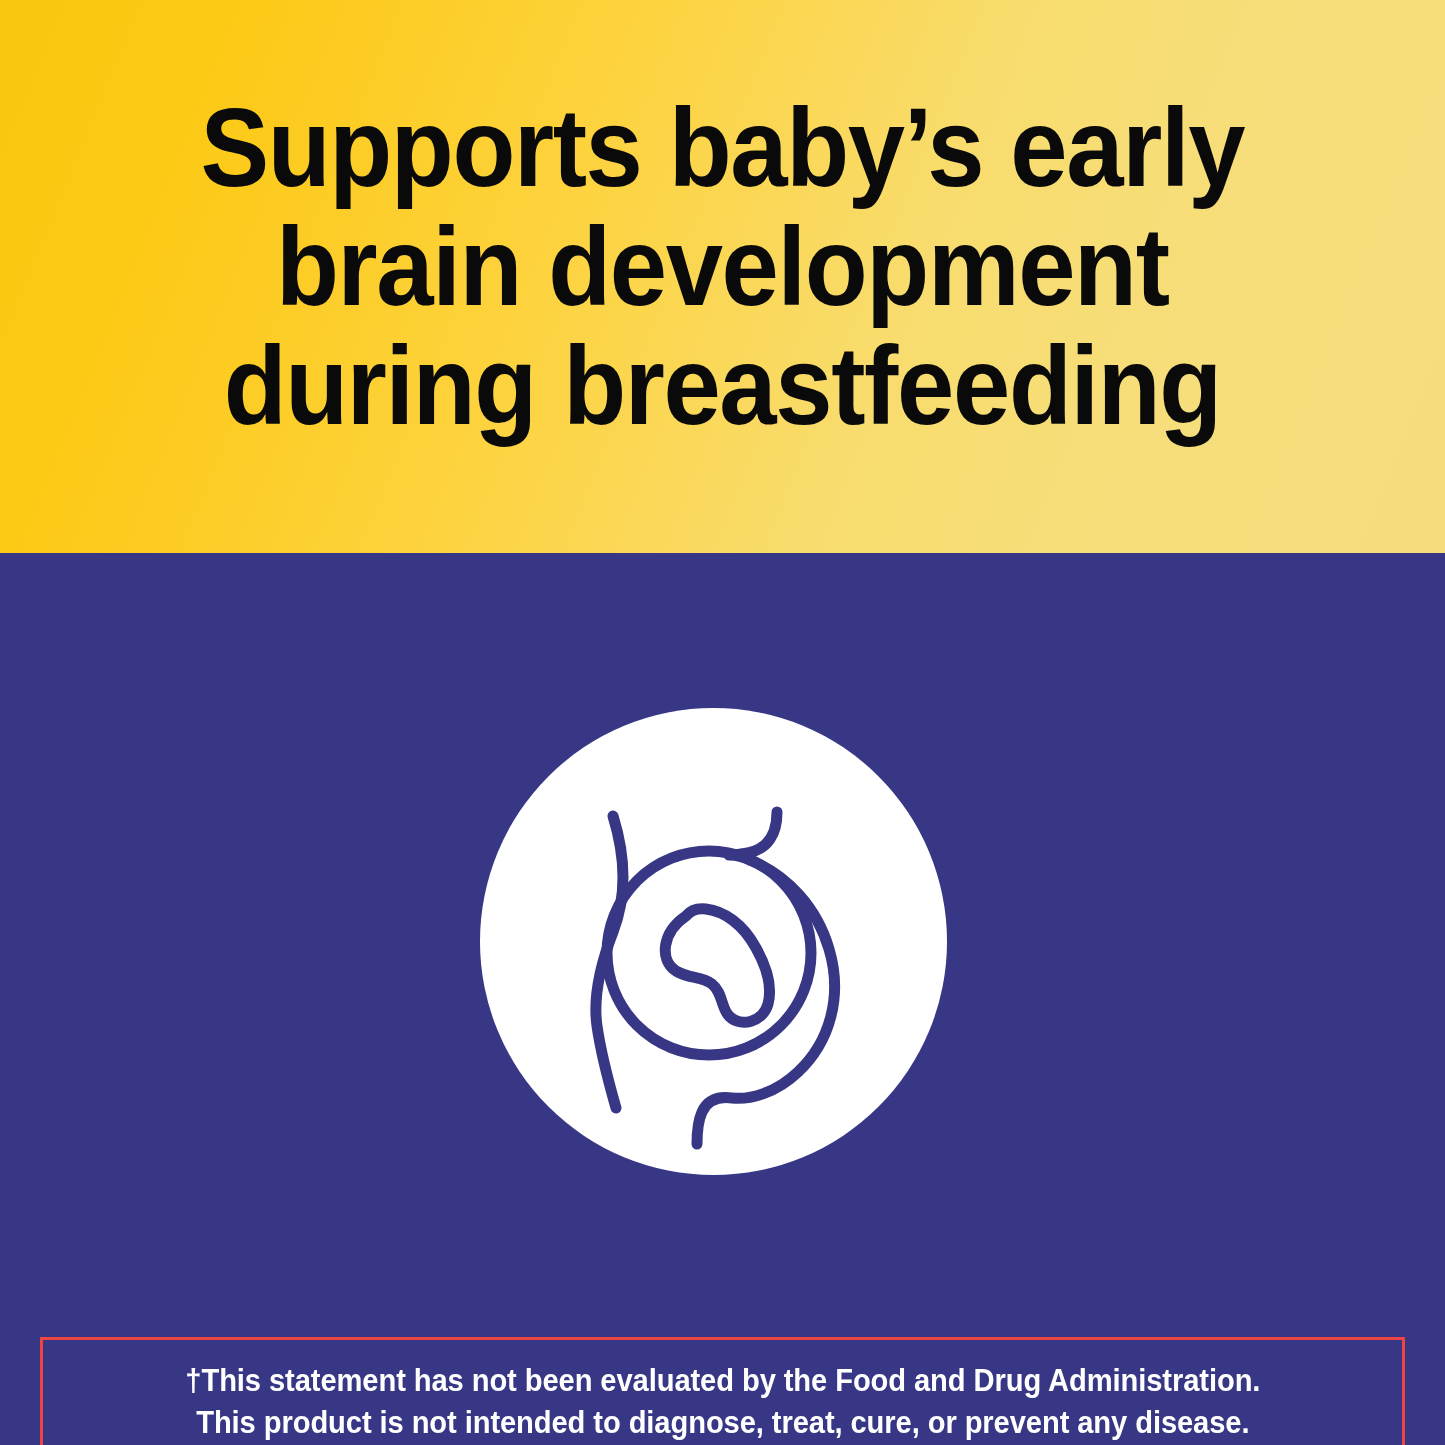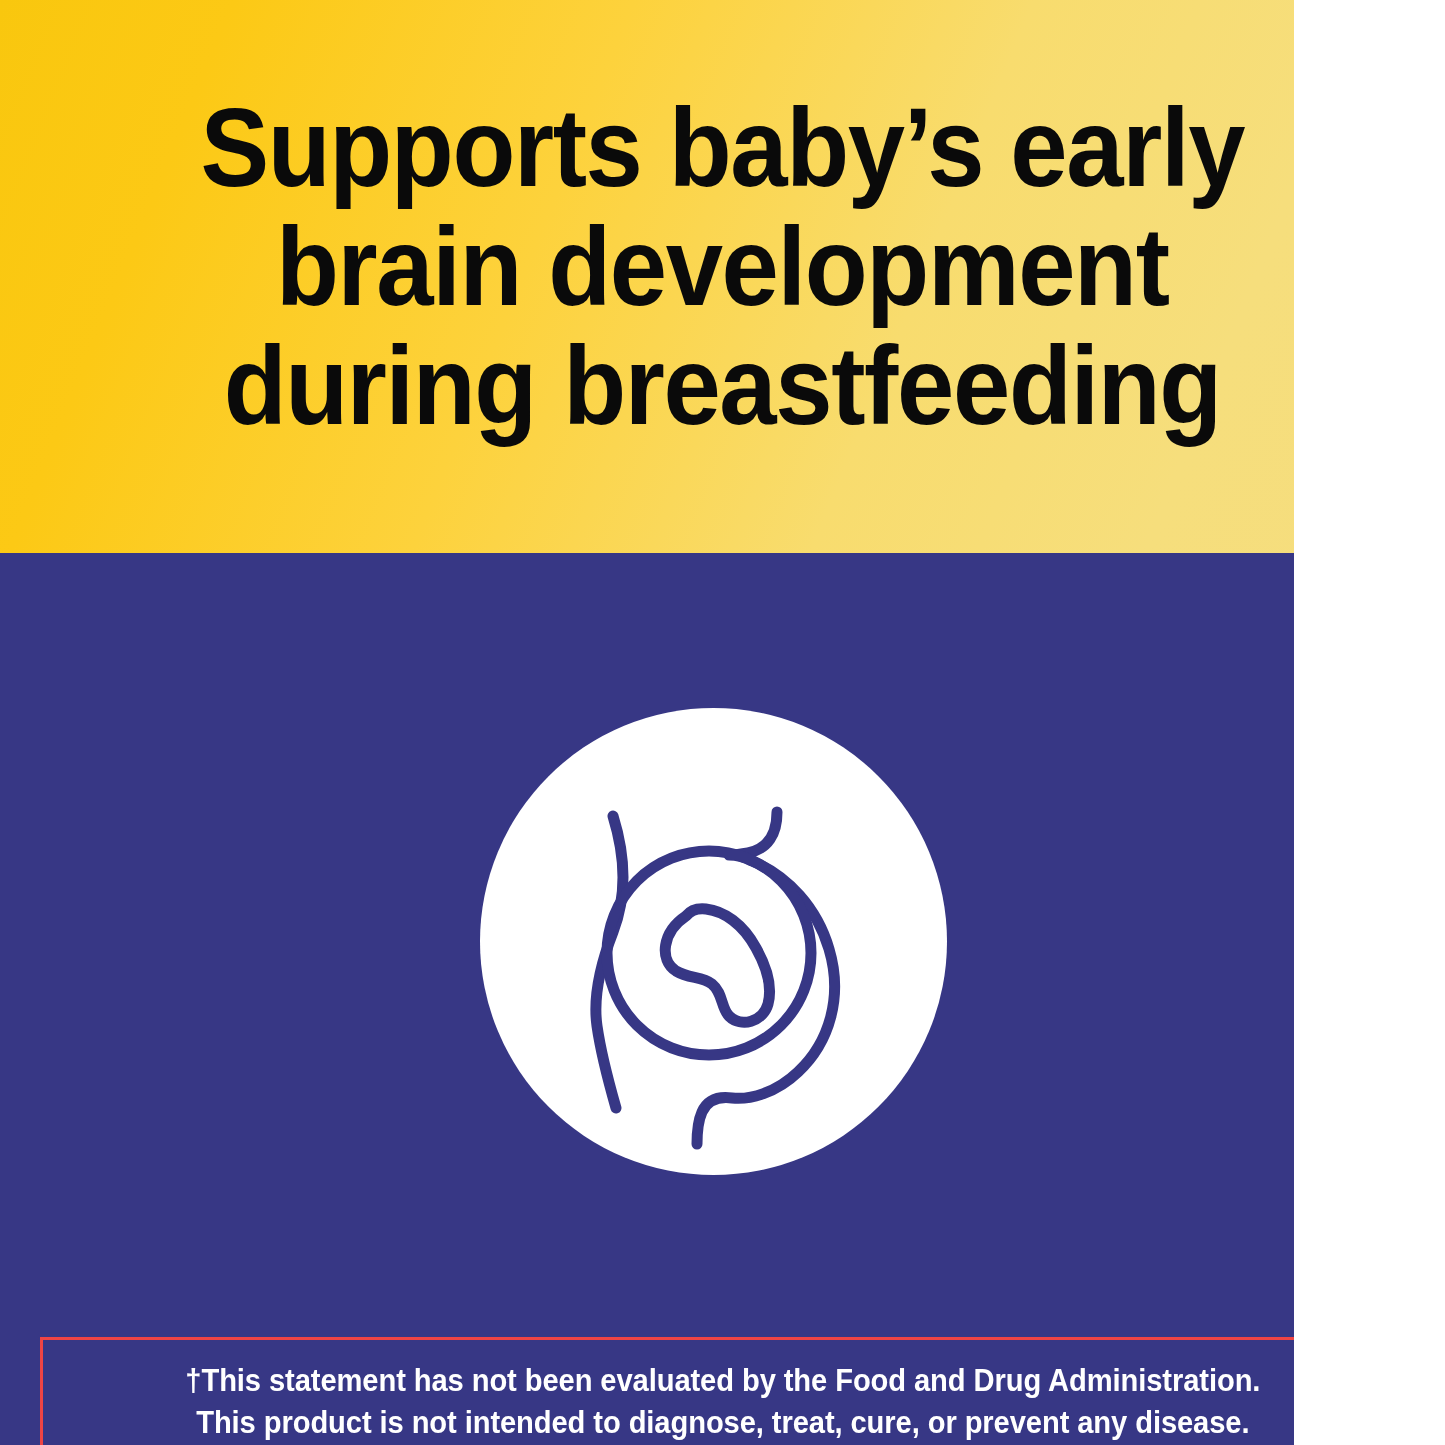--- a/index.html
+++ b/index.html
@@ -10,21 +10,21 @@
   body {
     width: 1445px;
     height: 1445px;
     font-family: "Liberation Sans", sans-serif;
     background: #ffffff;
     overflow: hidden;
   }
 
   .panel {
     position: relative;
-    width: 1294px;
+    width: 1445px;
     height: 1445px;
     overflow: hidden;
   }
 
   
   .headline-band {
     position: absolute;
     left: 0;
     top: 0;
     width: 1445px;

